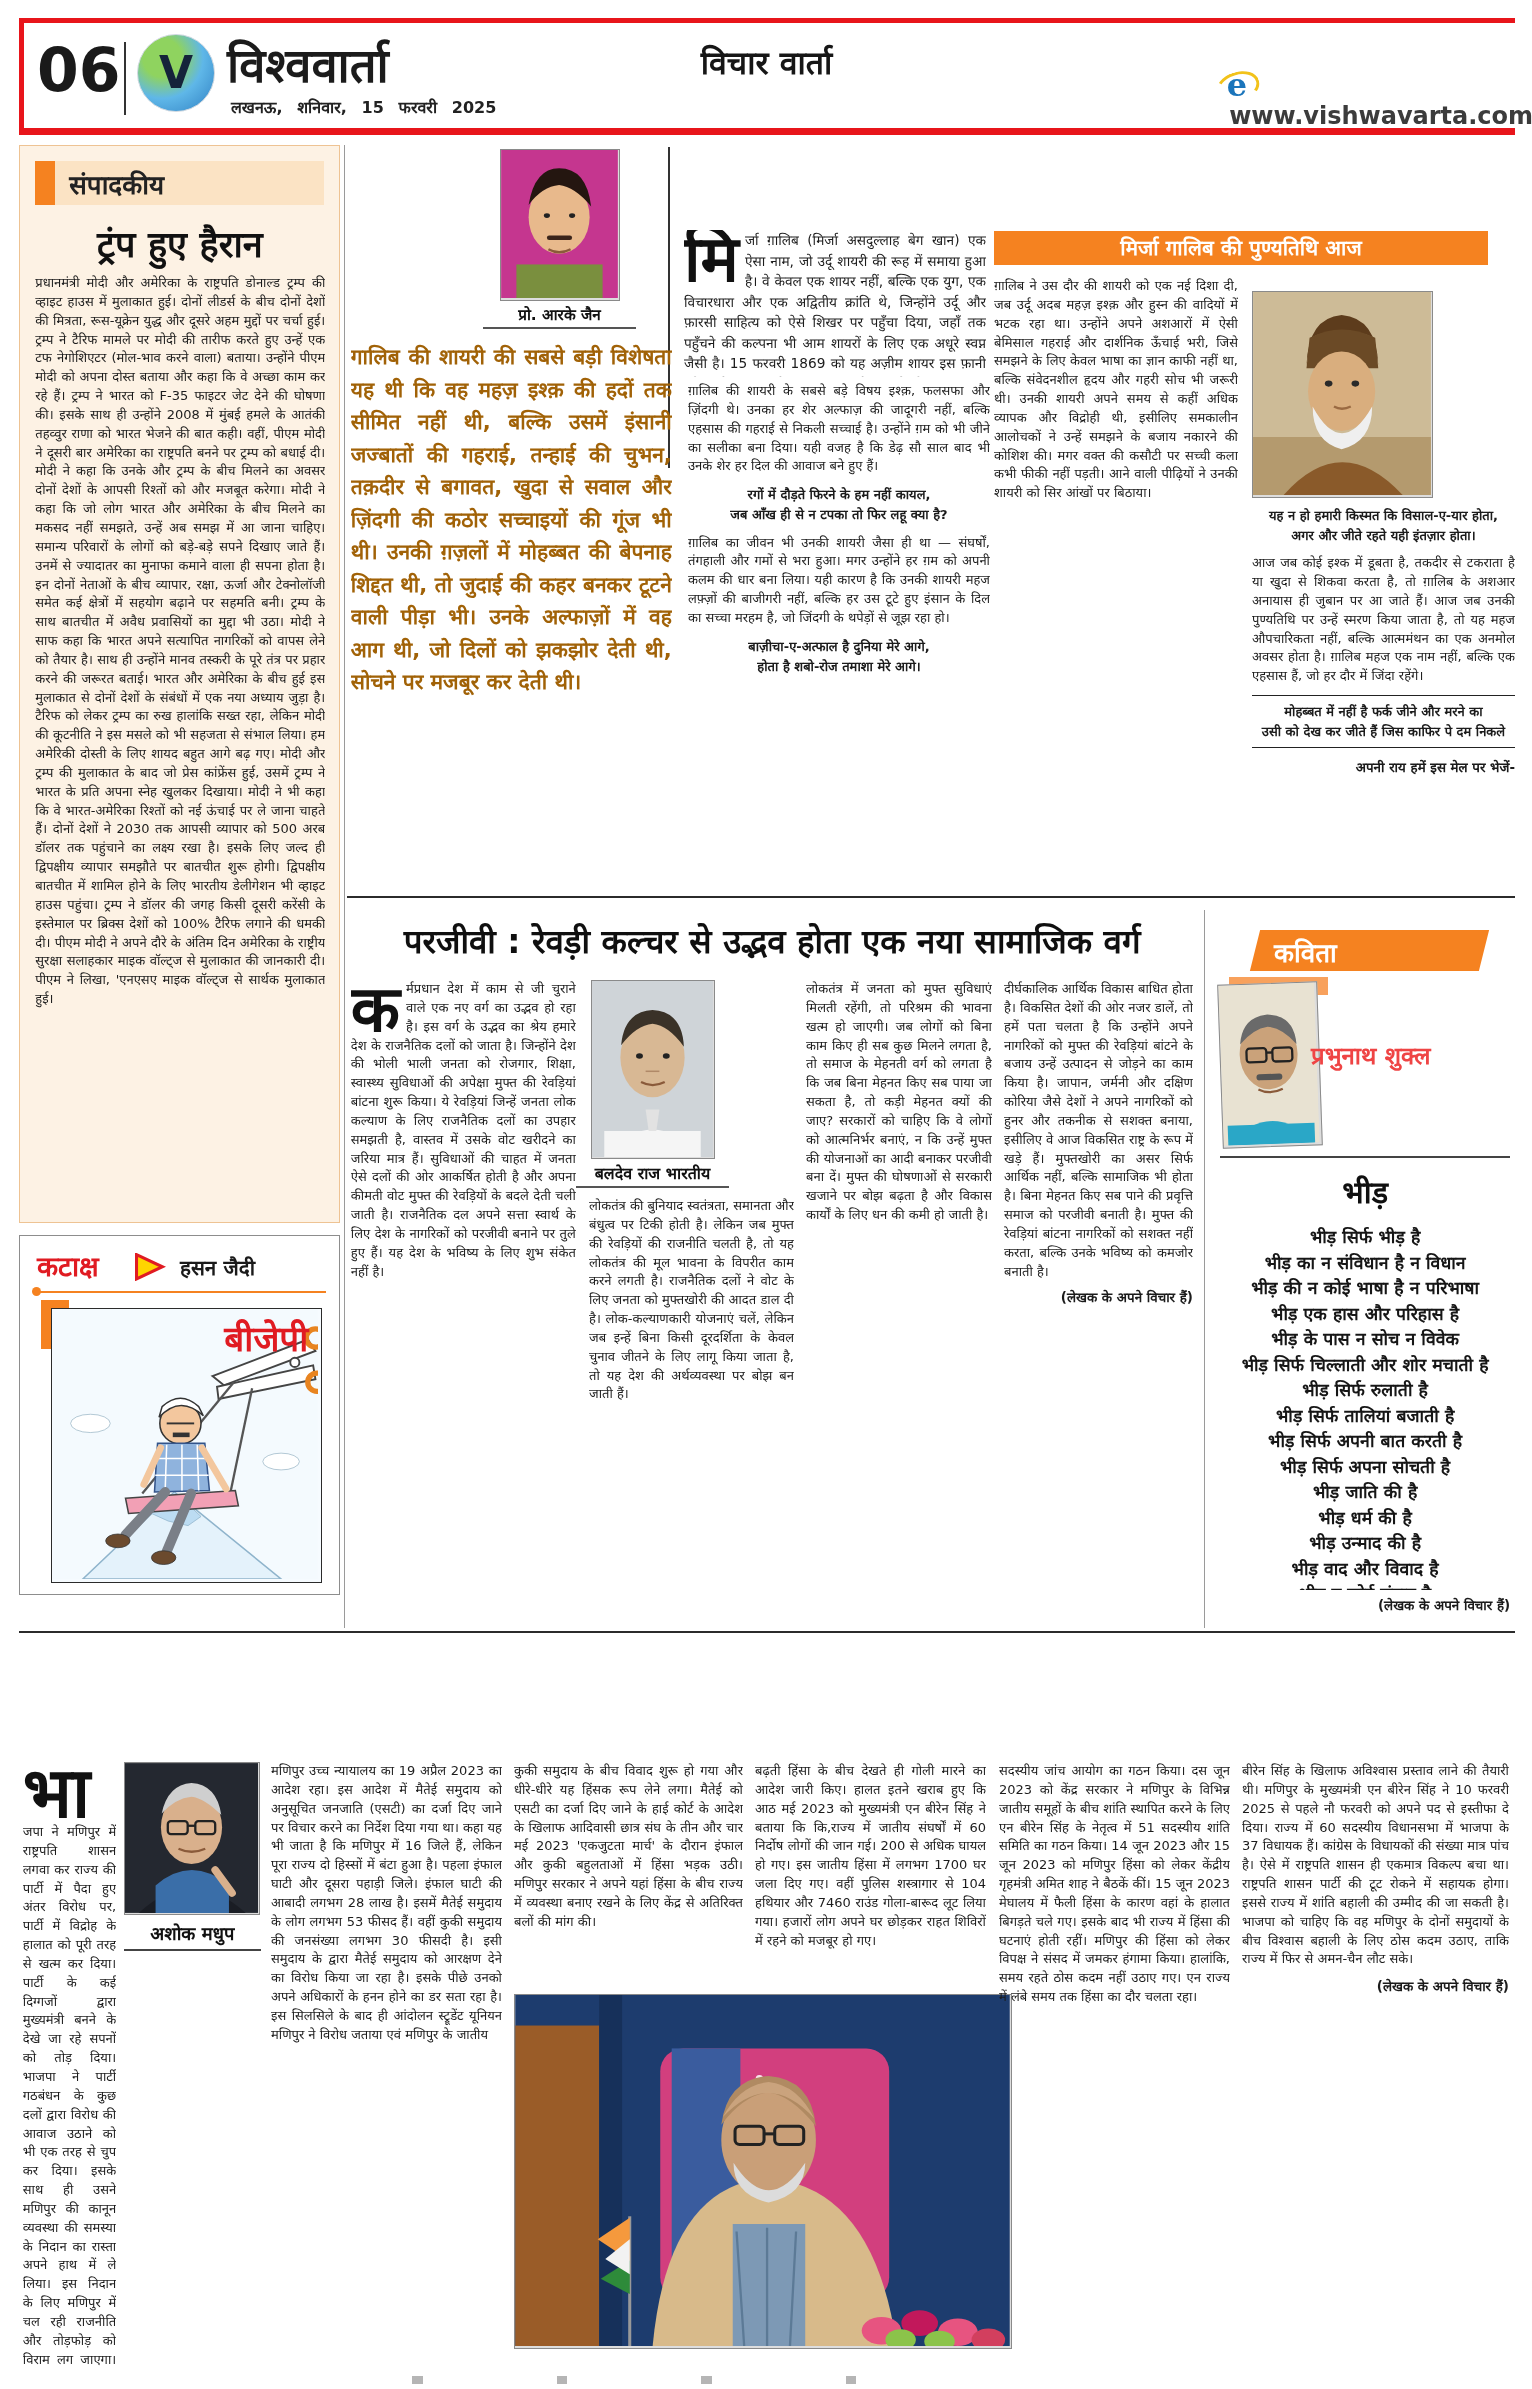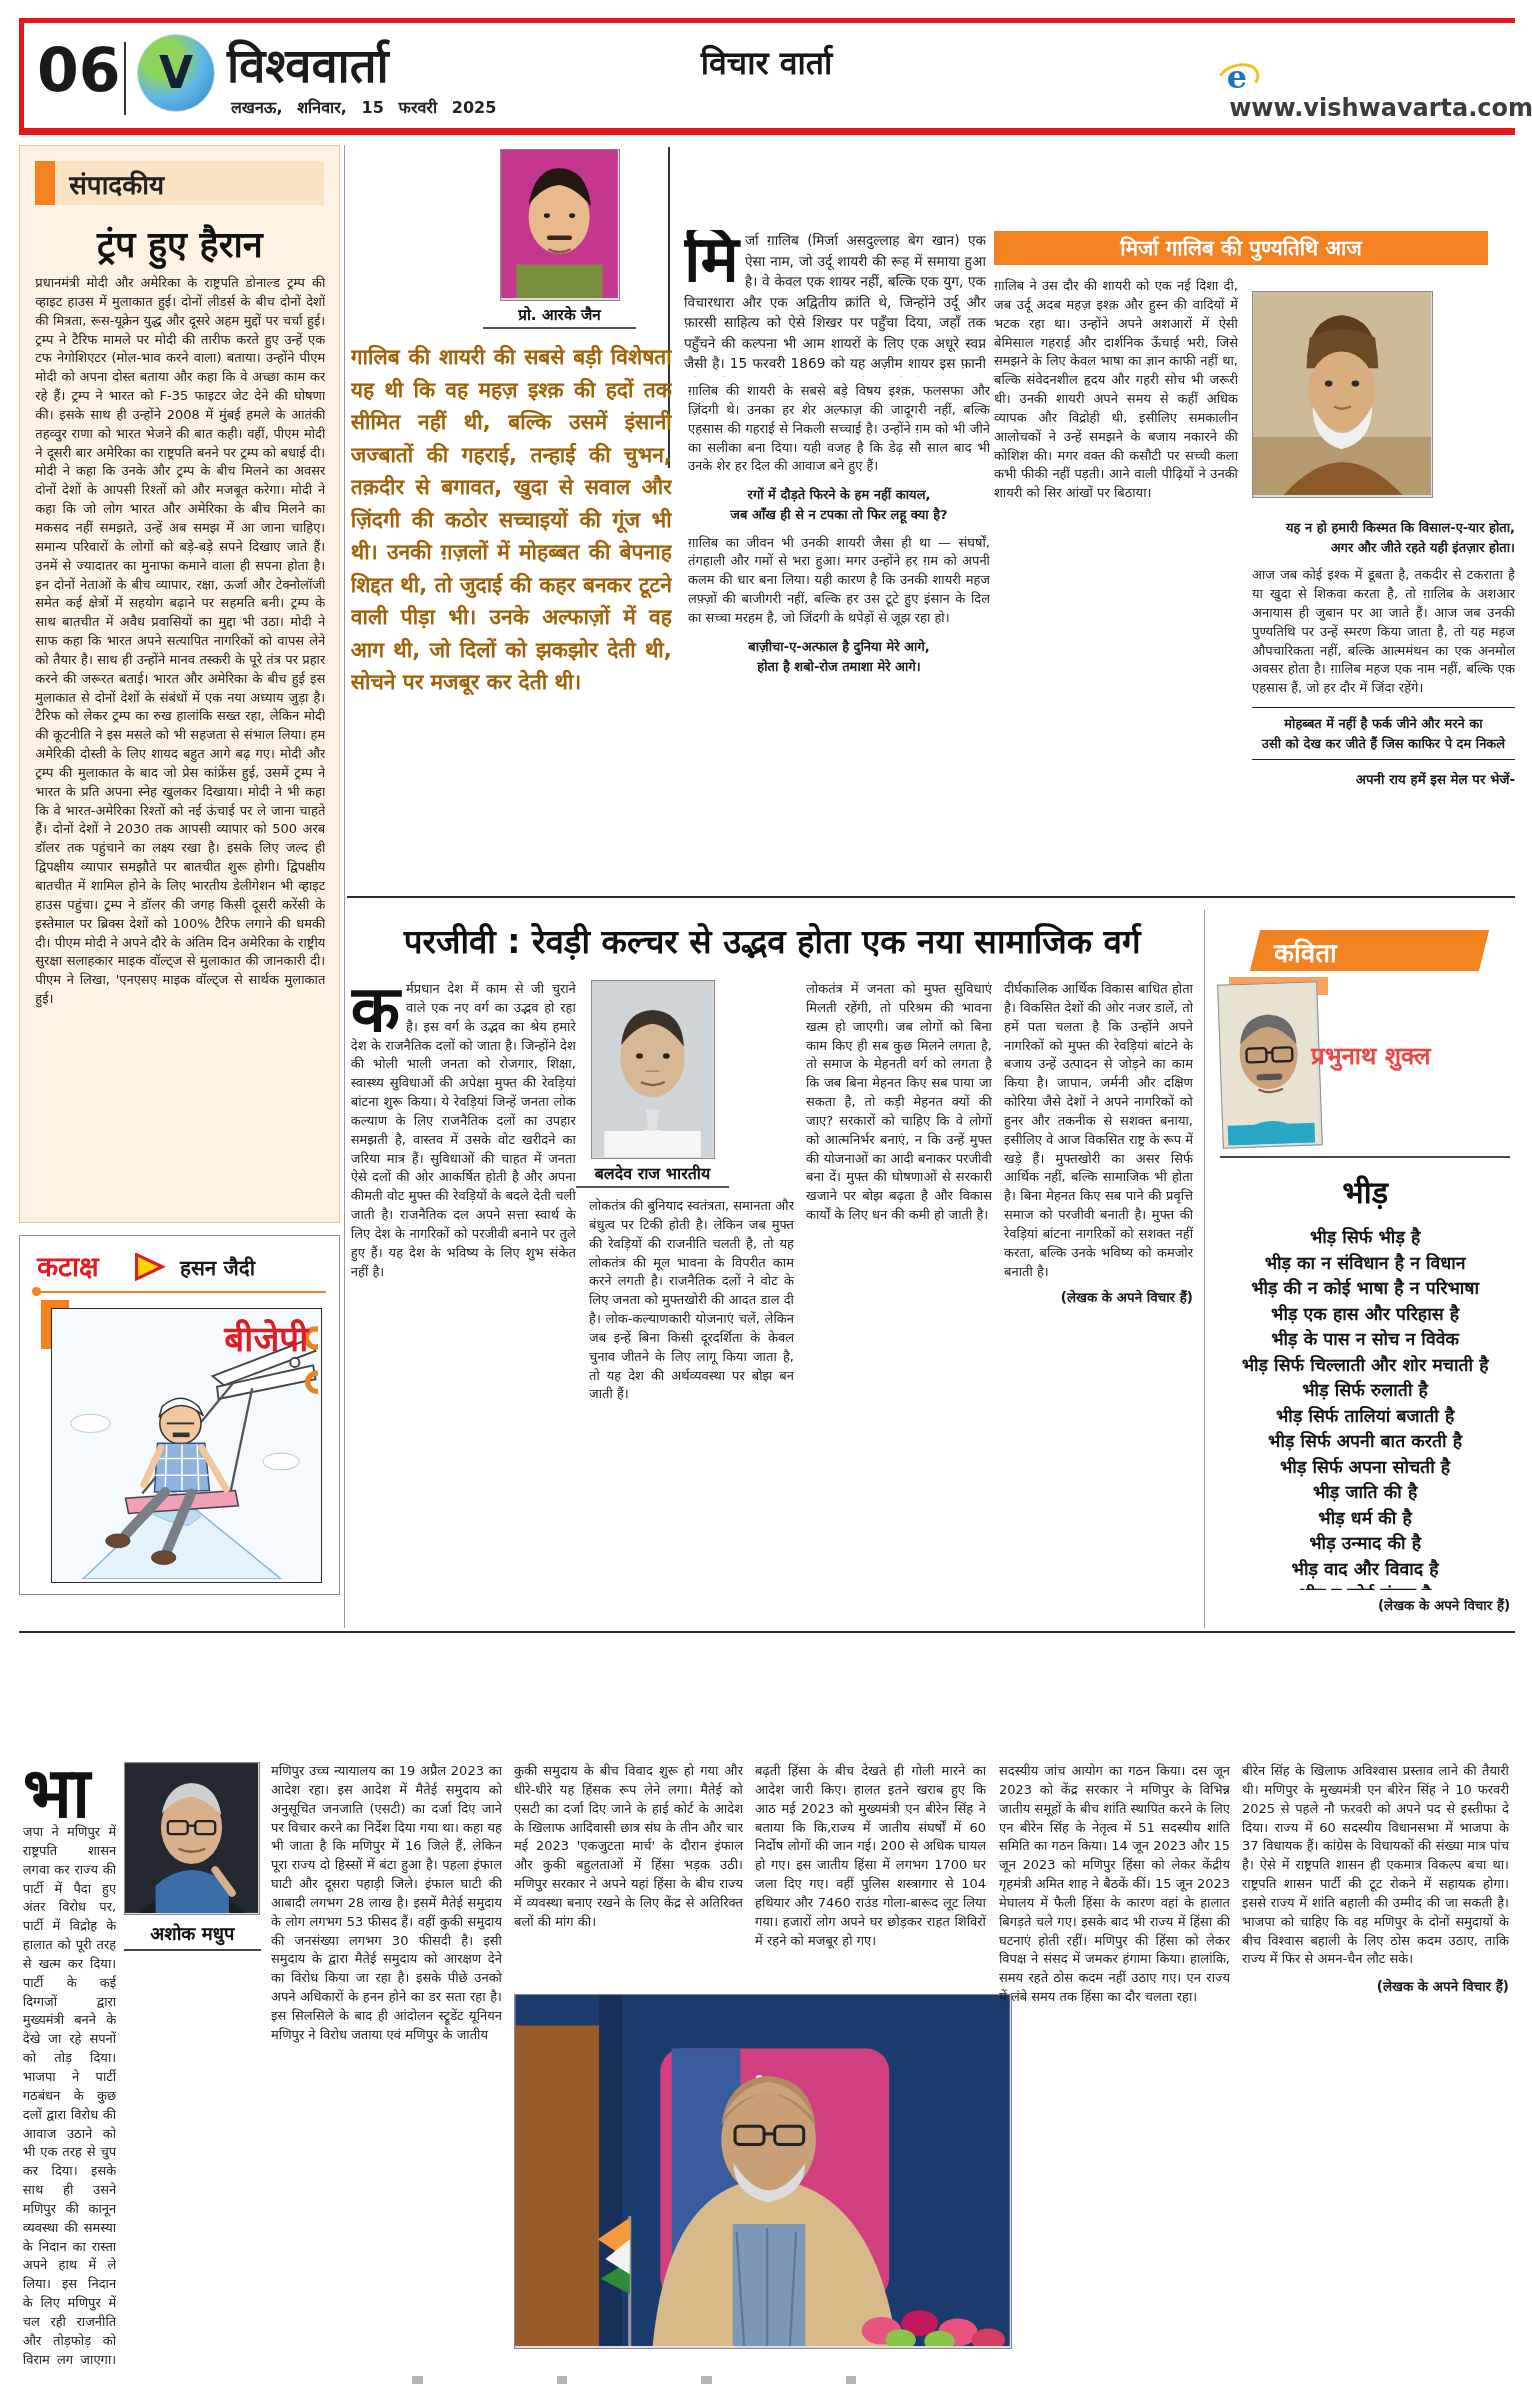--- a/index.html
+++ b/index.html
@@ -37,21 +37,21 @@
     <div class="abs" style="left:37px;top:35px;width:88px;font-size:60px;font-weight:800;color:#1a1a1a;">06</div>
     <div class="abs" style="left:124px;top:42px;width:1.5px;height:73px;background:#333;"></div>
     <div class="abs" style="left:137px;top:34px;width:76px;height:76px;border-radius:50%;
                 background:radial-gradient(circle at 32% 30%, #8fd35f 0 26%, #5fb7e8 55%, #2f7fc2 100%);
                 border:1.5px solid #cfd8e0;text-align:center;">
       <span style="font-size:44px;font-weight:800;color:#15233a;line-height:76px;">V</span>
     </div>
     <div class="abs" style="left:227px;top:32px;font-size:47px;font-weight:800;color:#1b1b1b;">विश्ववार्ता</div>
     <div class="abs" style="left:231px;top:96px;font-size:16px;font-weight:700;color:#222;word-spacing:9.2px;">लखनऊ, शनिवार, 15 फरवरी 2025</div>
     <div class="abs" style="left:614px;top:40px;width:305px;text-align:center;font-size:32px;font-weight:800;color:#161616;">विचार वार्ता</div>
-    <div class="abs" style="left:1220px;top:60px;width:298px;height:41px;">
+    <div class="abs" style="left:1220px;top:68px;width:298px;height:41px;">
       <span class="eicon" style="vertical-align:middle;">e</span>
       <span style="font-size:24px;font-weight:800;color:#3c3c3c;vertical-align:middle;margin-left:9.2px;">www.vishwavarta.com</span>
     </div>
   </div>
 
   <div class="abs" style="left:19px;top:145px;width:321px;height:1078px;background:#fdf2e4;border:1.5px solid #eec393;box-sizing:border-box;">
     <div class="abs" style="left:15.3px;top:15.3px;width:289px;height:44px;background:#fbe3c4;">
       <span class="sq"></span>
       <span style="position:absolute;left:34px;top:4.6px;font-size:26px;font-weight:800;color:#222;">संपादकीय</span>
     </div>
@@ -161,21 +161,21 @@
       <div class="couplet">रगों में दौड़ते फिरने के हम नहीं कायल,
 जब आँख ही से न टपका तो फिर लहू क्या है?</div>
       <div class="txt" style="font-size:13px;">ग़ालिब का जीवन भी उनकी शायरी जैसा ही था — संघर्षों, तंगहाली और गमों से भरा हुआ। मगर उन्होंने हर ग़म को अपनी कलम की धार बना लिया। यही कारण है कि उनकी शायरी महज लफ़्ज़ों की बाजीगरी नहीं, बल्कि हर उस टूटे हुए इंसान के दिल का सच्चा मरहम है, जो जिंदगी के थपेड़ों से जूझ रहा हो।</div>
       <div class="couplet">बाज़ीचा-ए-अत्फाल है दुनिया मेरे आगे,
 होता है शबो-रोज तमाशा मेरे आगे।</div>
     </div>
 
     <div class="abs txt" style="left:647px;top:136px;width:244px;height:609px;font-size:13px;">ग़ालिब ने उस दौर की शायरी को एक नई दिशा दी, जब उर्दू अदब महज़ इश्क़ और हुस्न की वादियों में भटक रहा था। उन्होंने अपने अशआरों में ऐसी बेमिसाल गहराई और दार्शनिक ऊँचाई भरी, जिसे समझने के लिए केवल भाषा का ज्ञान काफी नहीं था, बल्कि संवेदनशील हृदय और गहरी सोच भी जरूरी थी। उनकी शायरी अपने समय से कहीं अधिक व्यापक और विद्रोही थी, इसीलिए समकालीन आलोचकों ने उन्हें समझने के बजाय नकारने की कोशिश की। मगर वक्त की कसौटी पर सच्ची कला कभी फीकी नहीं पड़ती। आने वाली पीढ़ियों ने उनकी शायरी को सिर आंखों पर बिठाया।</div>
 
     <div class="abs" style="left:905px;top:365px;width:263px;height:380px;overflow:hidden;">
-      <div class="couplet" style="margin-top:12px;text-align:right;">यह न हो हमारी किस्मत कि विसाल-ए-यार होता,
+      <div class="couplet" style="margin-top:0;">यह न हो हमारी किस्मत कि विसाल-ए-यार होता,
 अगर और जीते रहते यही इंतज़ार होता।</div>
       <div class="txt" style="font-size:13px;">आज जब कोई इश्क में डूबता है, तकदीर से टकराता है या खुदा से शिकवा करता है, तो ग़ालिब के अशआर अनायास ही जुबान पर आ जाते हैं। आज जब उनकी पुण्यतिथि पर उन्हें स्मरण किया जाता है, तो यह महज औपचारिकता नहीं, बल्कि आत्ममंथन का एक अनमोल अवसर होता है। ग़ालिब महज एक नाम नहीं, बल्कि एक एहसास हैं, जो हर दौर में जिंदा रहेंगे।</div>
       <div class="couplet" style="border-top:1.5px solid #222;border-bottom:1.5px solid #222;padding:6.1px 1.5px;">मोहब्बत में नहीं है फर्क जीने और मरने का
 उसी को देख कर जीते हैं जिस काफिर पे दम निकले</div>
       <div class="disc">अपनी राय हमें इस मेल पर भेजें-</div>
     </div>
   </div>
 
   <div class="abs hline" style="left:347px;top:896px;width:1168px;height:1.5px;"></div>
 

